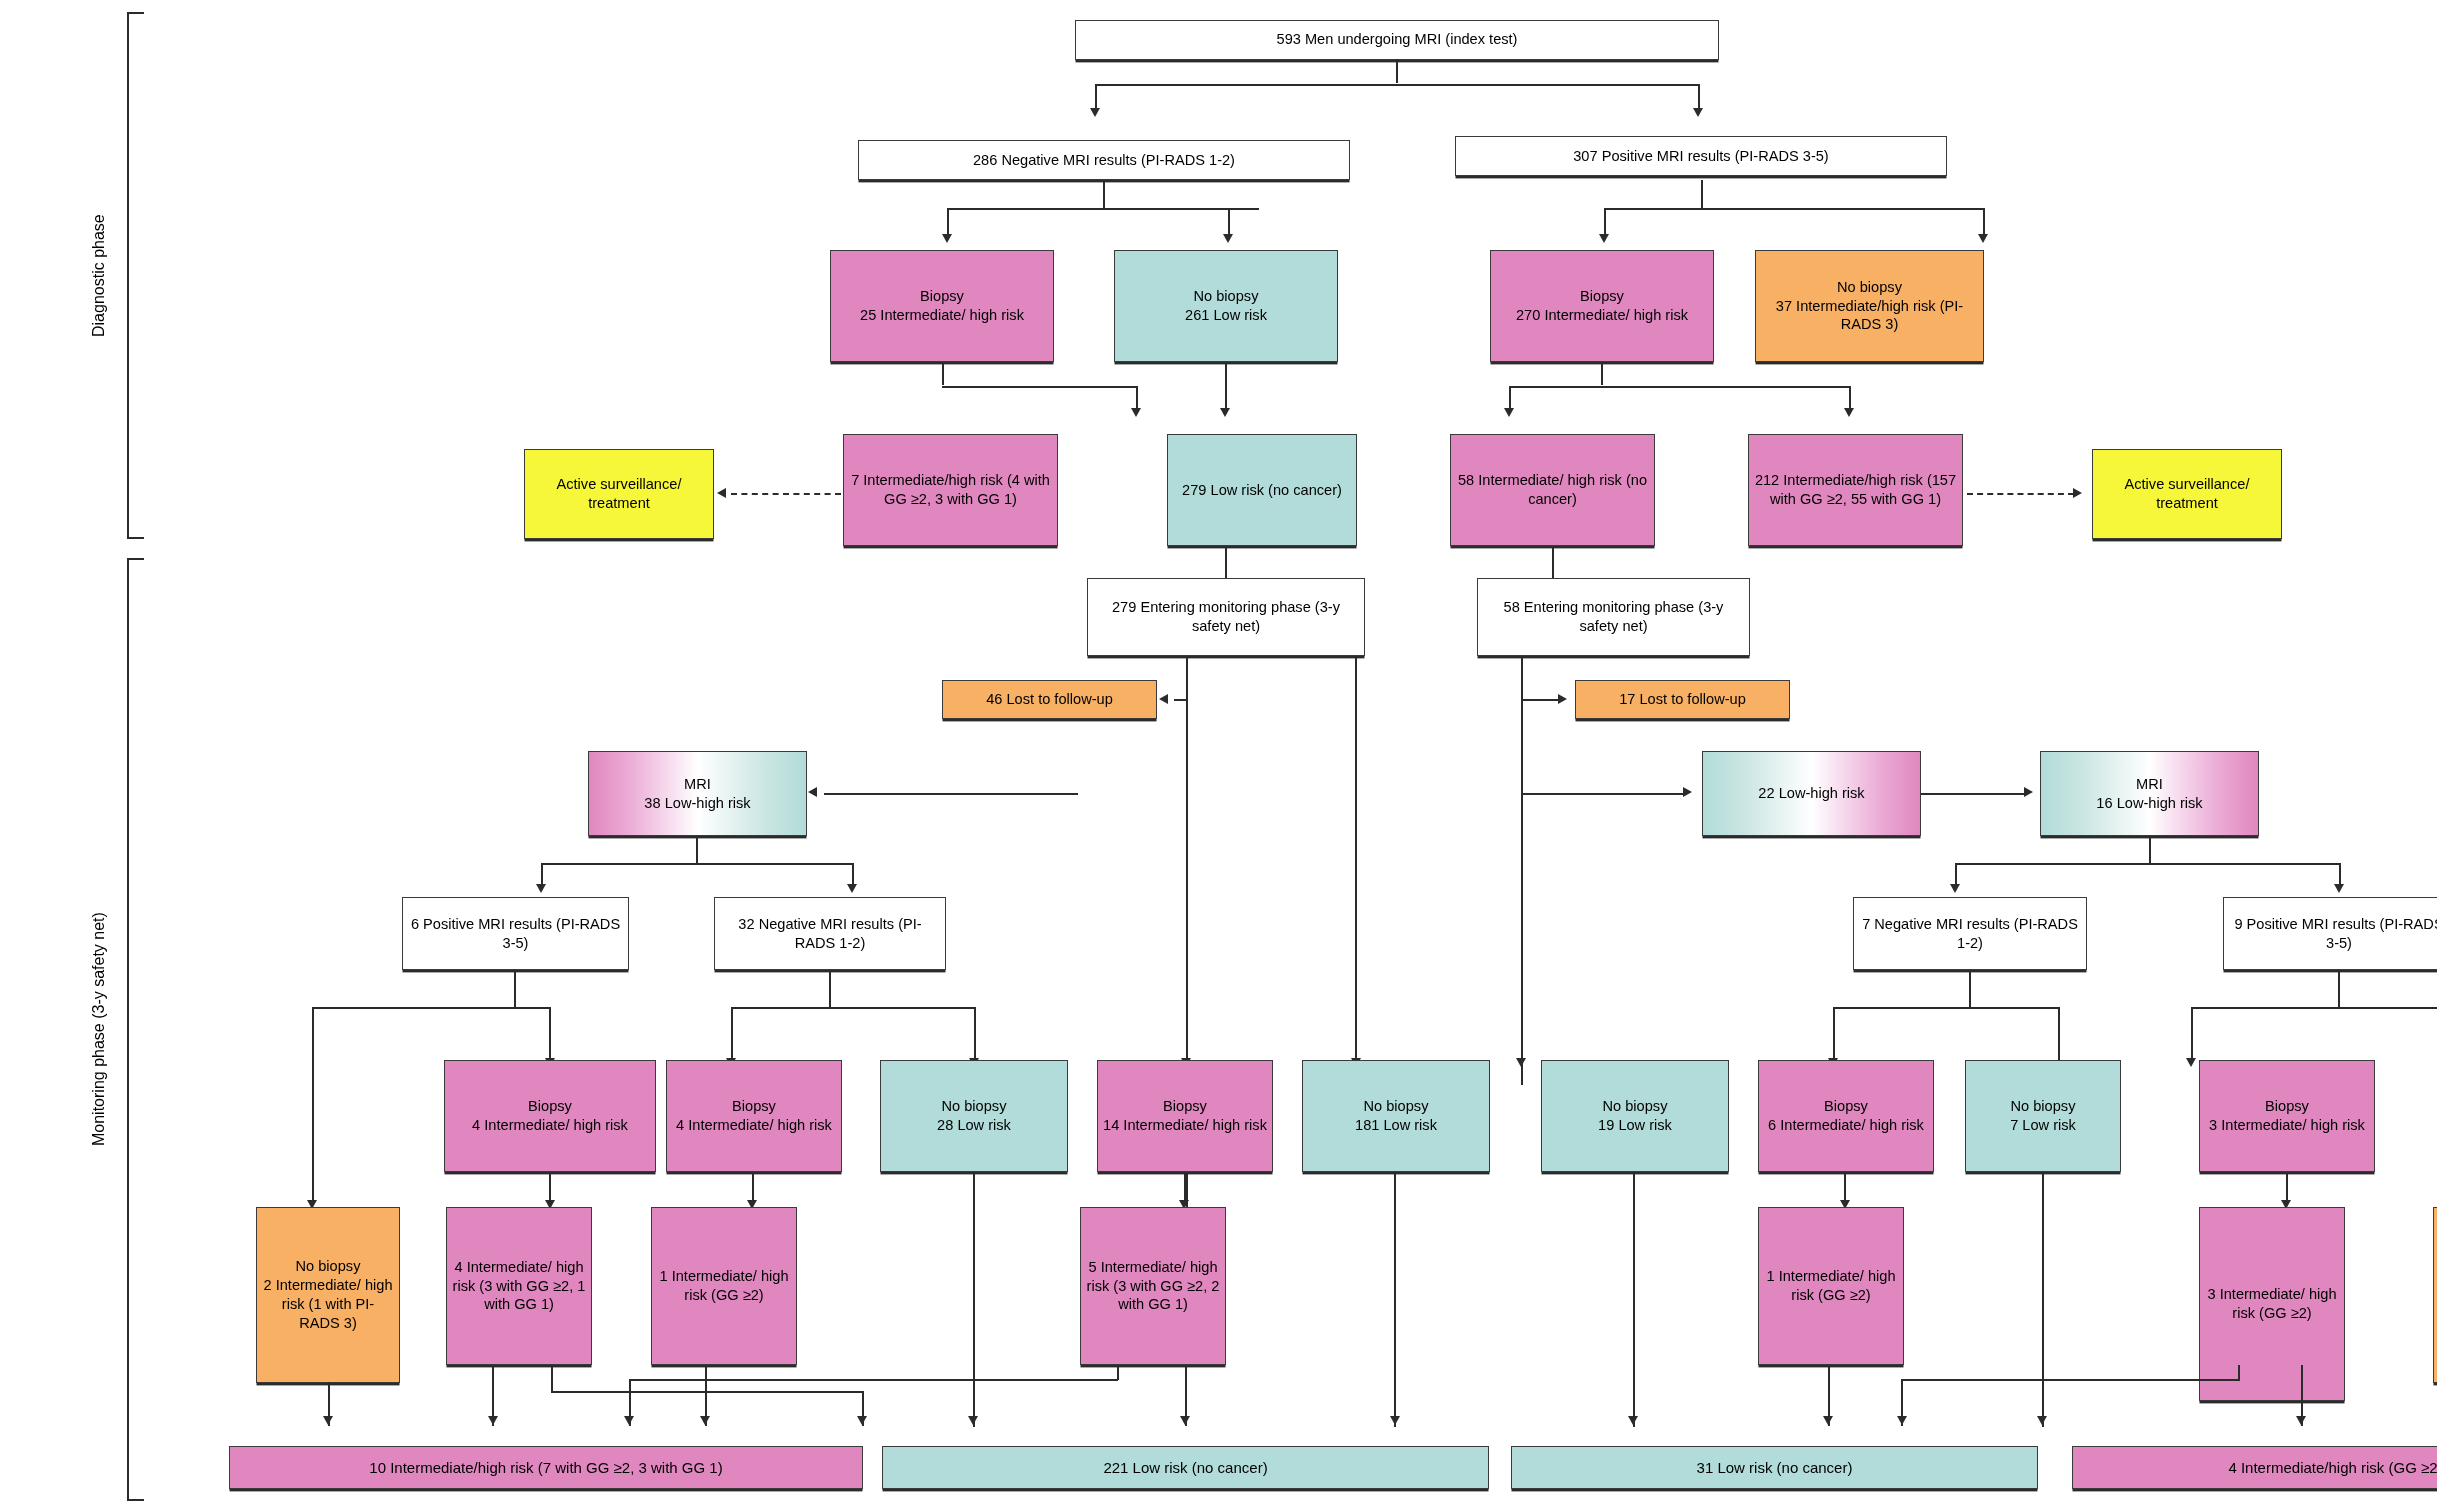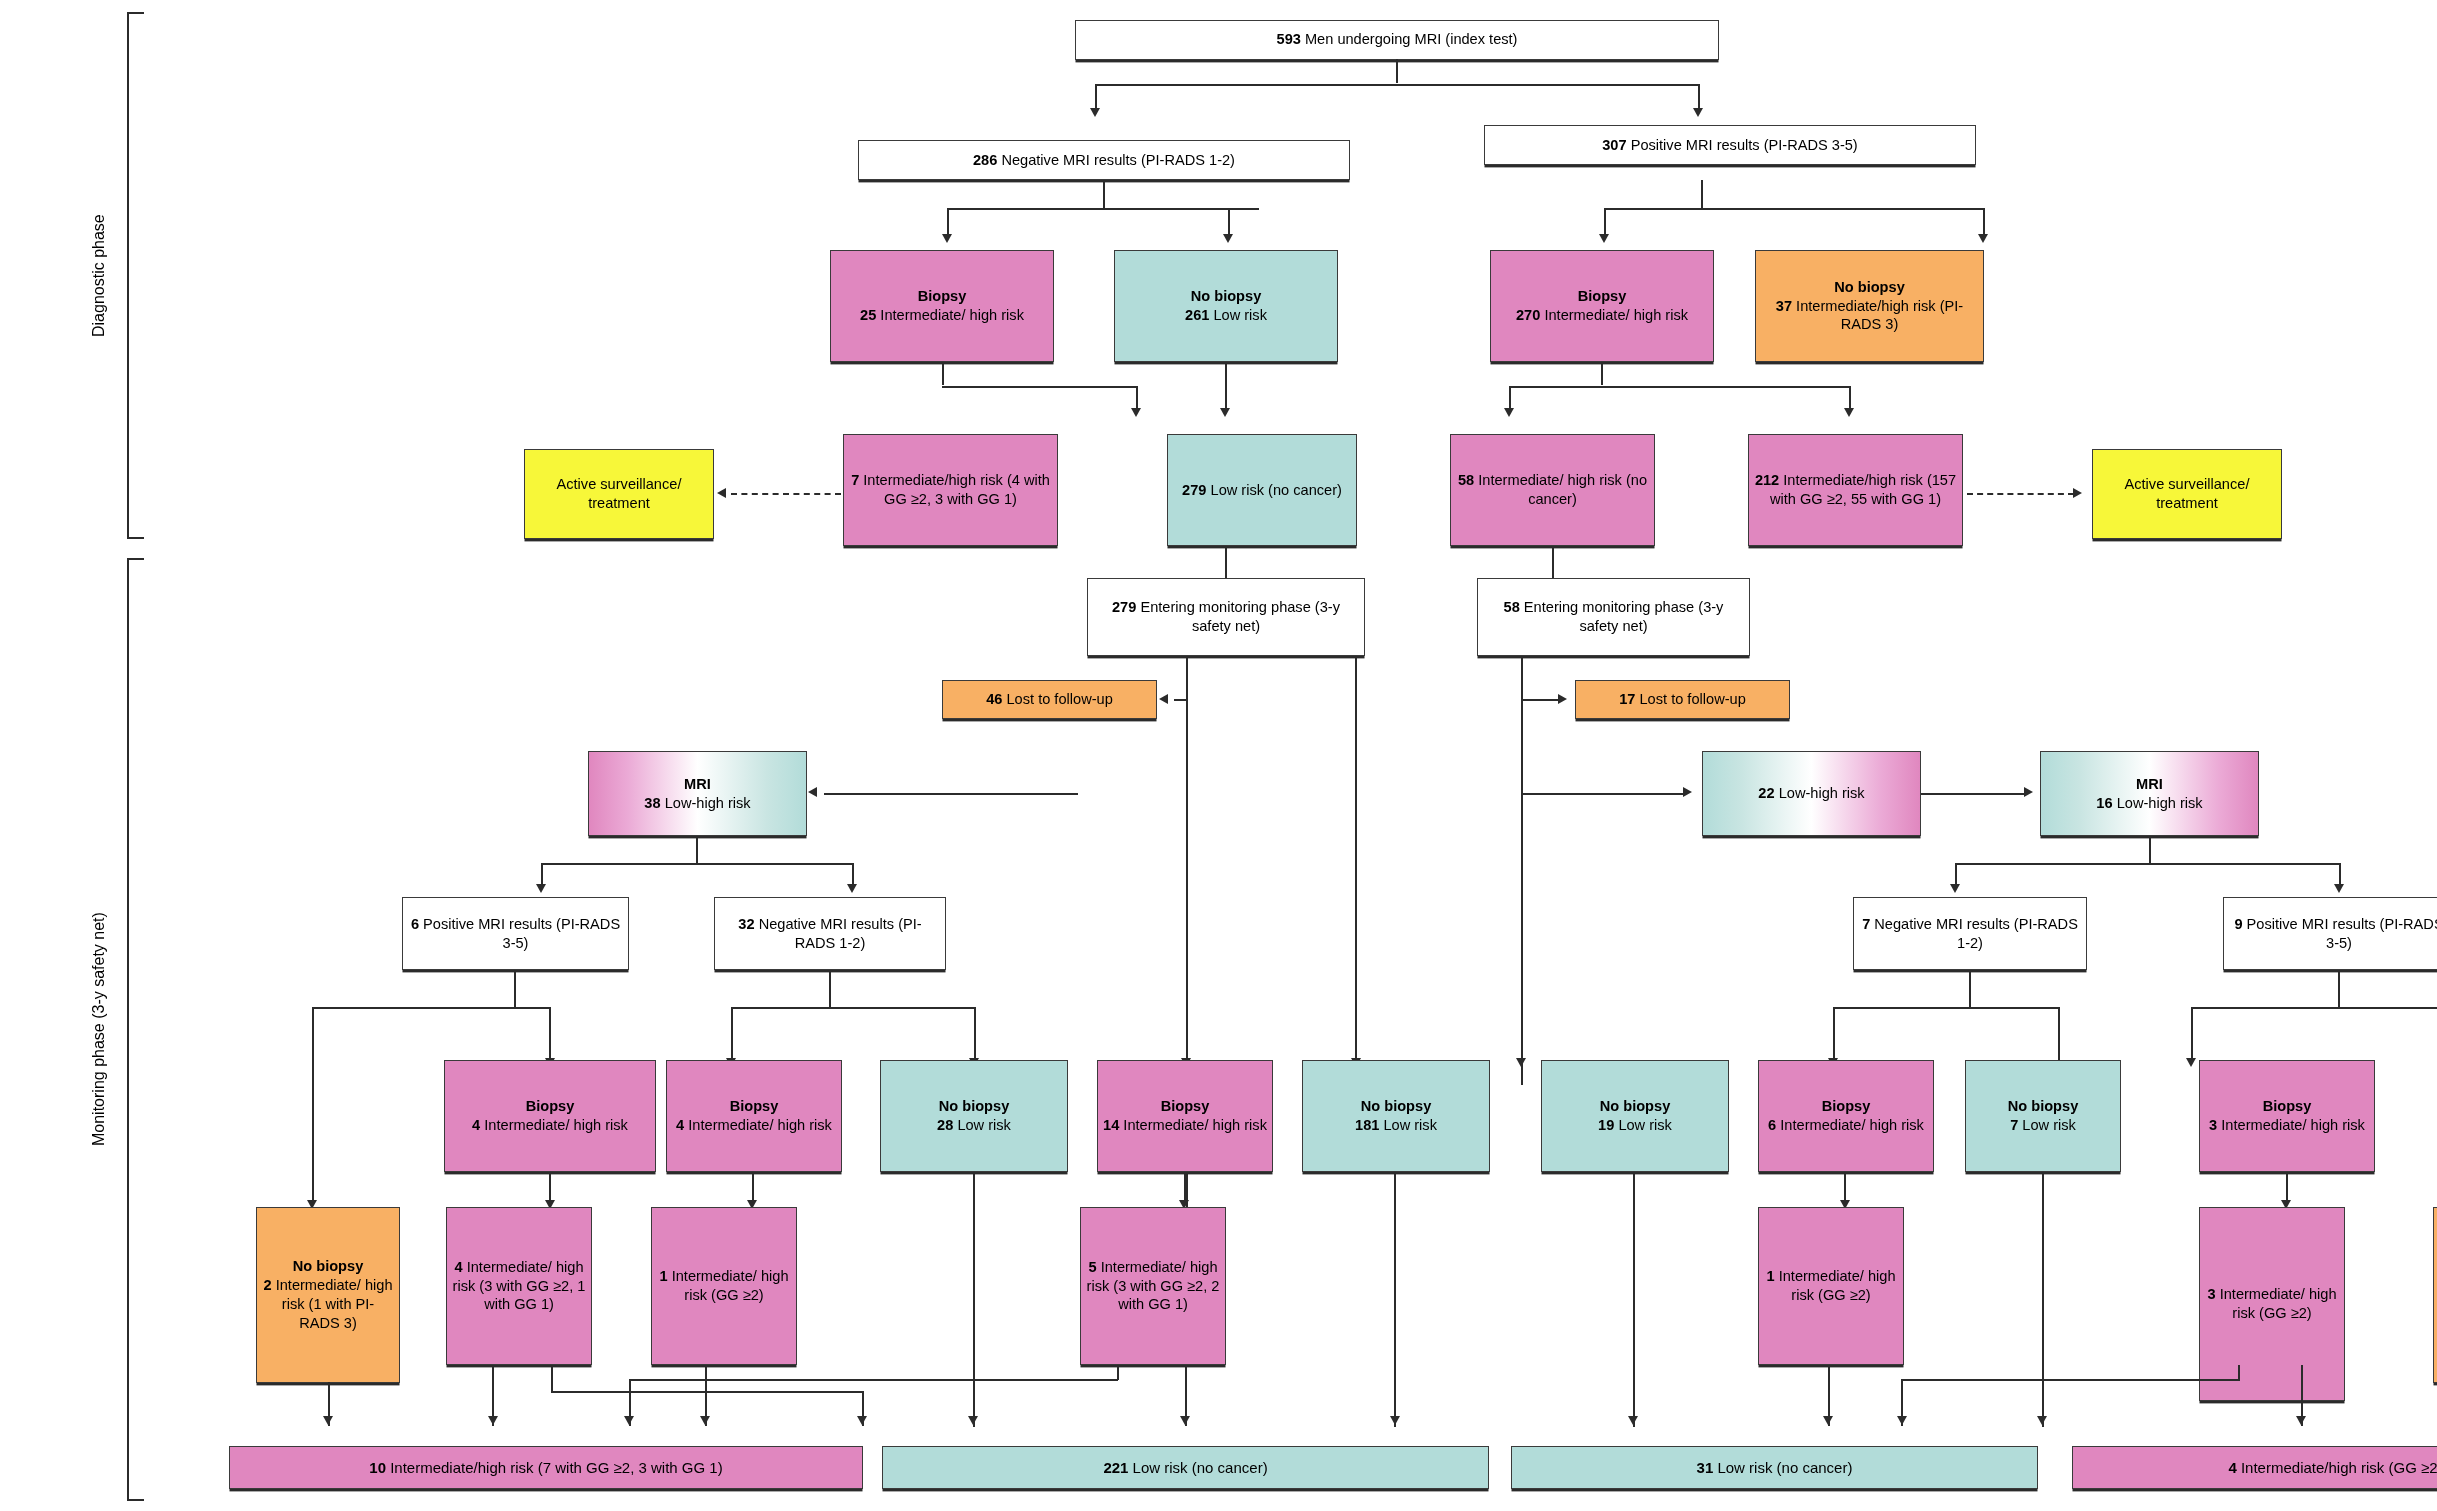--- a/index.html
+++ b/index.html
@@ -16,21 +16,21 @@
     align-items:center;
     justify-content:center;
     text-align:center;
     color:#000;
     font-size:14.6px;
     line-height:1.30;
     padding:2.9px 4.9px;
     font-family:"Liberation Sans","DejaVu Sans",sans-serif;
   }
   .node .txt{display:block;width:100%;}
-  .node b{font-weight:bold;}
+  .node b{font-weight:normal;}
   .white{background:#ffffff;}
   .pink {background:#e087bf;}
   .teal {background:#b2dcd9;}
   .orange{background:#f8b064;}
   .yellow{background:#f7f739;}
   .grad-pt{background:linear-gradient(to right,#e087bf 0%,#ebaad6 18%,#ffffff 50%,#c9e5e2 82%,#b2dcd9 100%);}
   .grad-tp{background:linear-gradient(to right,#b2dcd9 0%,#c9e5e2 18%,#ffffff 50%,#ebaad6 82%,#e087bf 100%);}
 
   .bigsum{font-size:15px;}
 
@@ -75,21 +75,21 @@
   <div class="ln lnv" style="left:1396px;top:59px;height:24.4px;"></div>
   <div class="ln lnh" style="left:1095px;top:84px;width:605px;"></div>
   <div class="ln lnv" style="left:1095px;top:84px;height:27px;"></div>
   <div class="ln lnv" style="left:1698px;top:84px;height:27px;"></div>
   <div class="arw arw-d" style="left:1090px;top:108px;"></div>
   <div class="arw arw-d" style="left:1693px;top:108px;"></div>
 
   <div class="node white" style="left:858px;top:140px;width:492px;height:40px;">
     <span class="txt"><b>286</b> <span>Negative MRI results (PI-RADS 1-2)</span></span>
   </div>
-  <div class="node white" style="left:1455px;top:125px;width:492px;height:40px;margin-left:29px;">
+  <div class="node white" style="left:1455px;top:136px;width:492px;height:40px;">
     <span class="txt"><b>307</b> <span>Positive MRI results (PI-RADS 3-5)</span></span>
   </div>
 
   <div class="ln lnv" style="left:1103px;top:180px;height:28px;"></div>
   <div class="ln lnh" style="left:947px;top:208px;width:312px;"></div>
   <div class="ln lnv" style="left:947px;top:208px;height:28px;"></div>
   <div class="ln lnv" style="left:1228px;top:208px;height:28px;"></div>
   <div class="arw arw-d" style="left:942px;top:234px;"></div>
   <div class="arw arw-d" style="left:1223px;top:234px;"></div>
 

